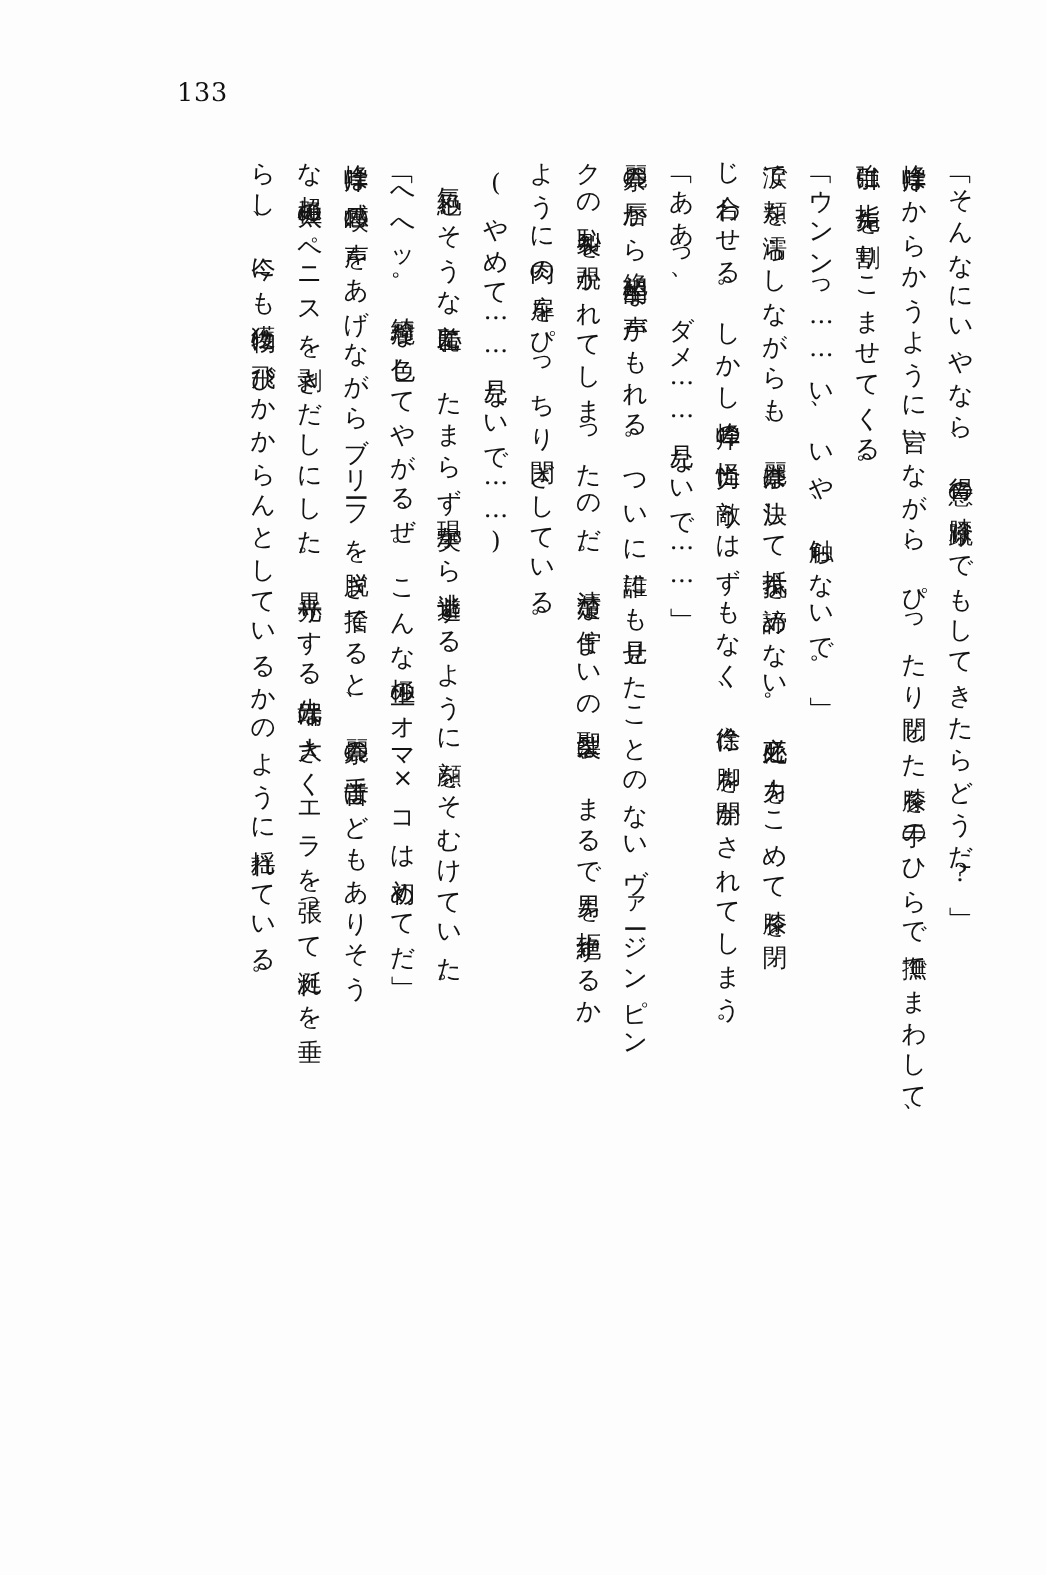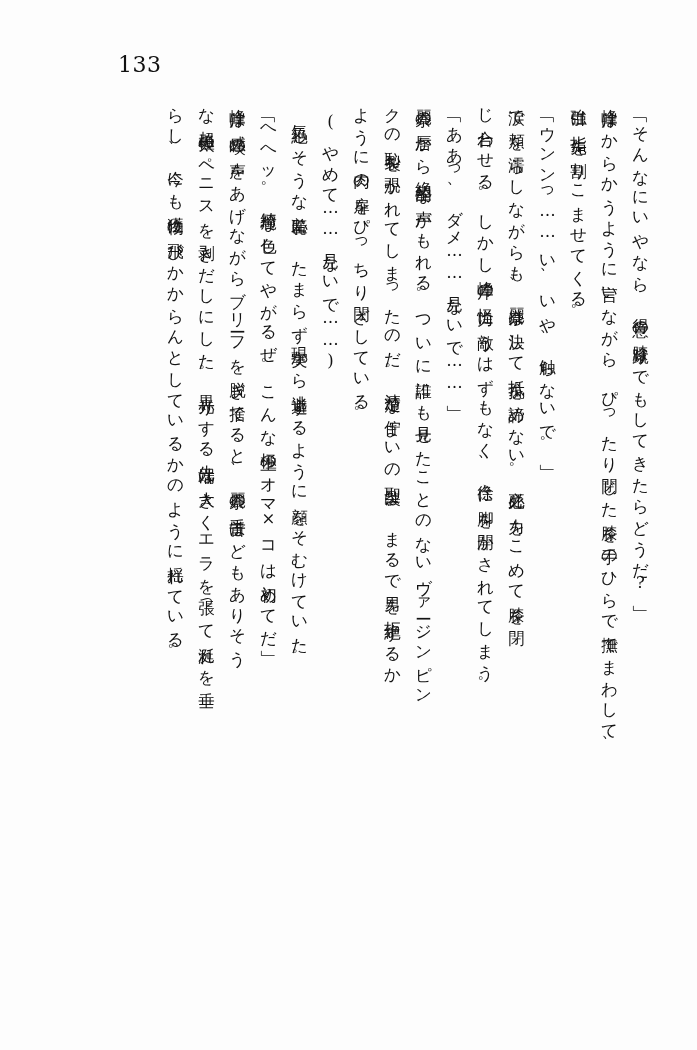--- a/index.html
+++ b/index.html
@@ -16,21 +16,21 @@
     width: 697px;
     height: 1050px;
     background: #fdfdfd;
     overflow: hidden;
   }
   
   .page-number {
     position: absolute;
     top: 52px;
     left: 118px;
-    font-size: 22px;
+    font-size: 17px;
     letter-spacing: 0.5px;
     color: #111;
     font-family: "DejaVu Serif", "Liberation Serif", serif;
   }
   
   .text-block {
     position: absolute;
     top: 96px;
     left: 60px;
     width: 588px;

